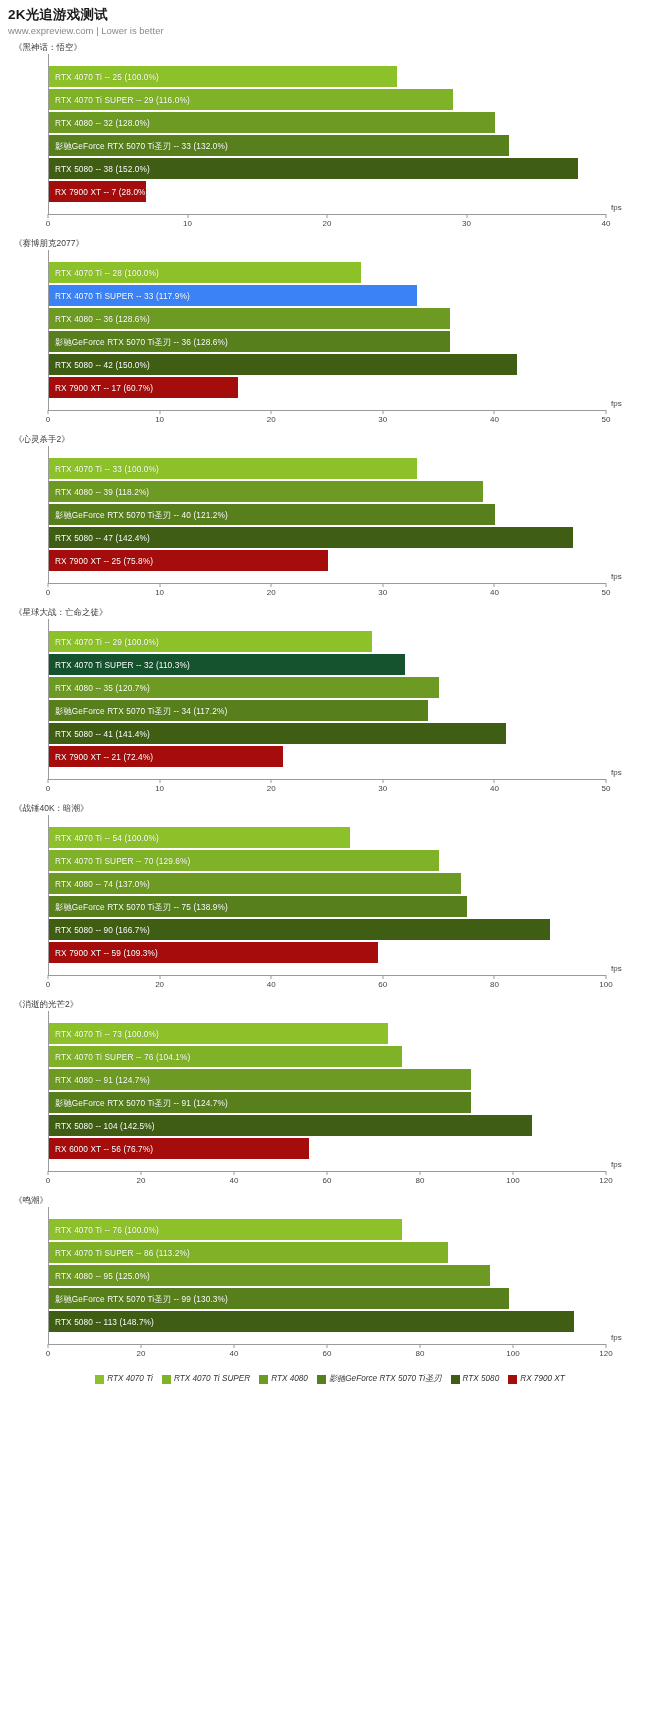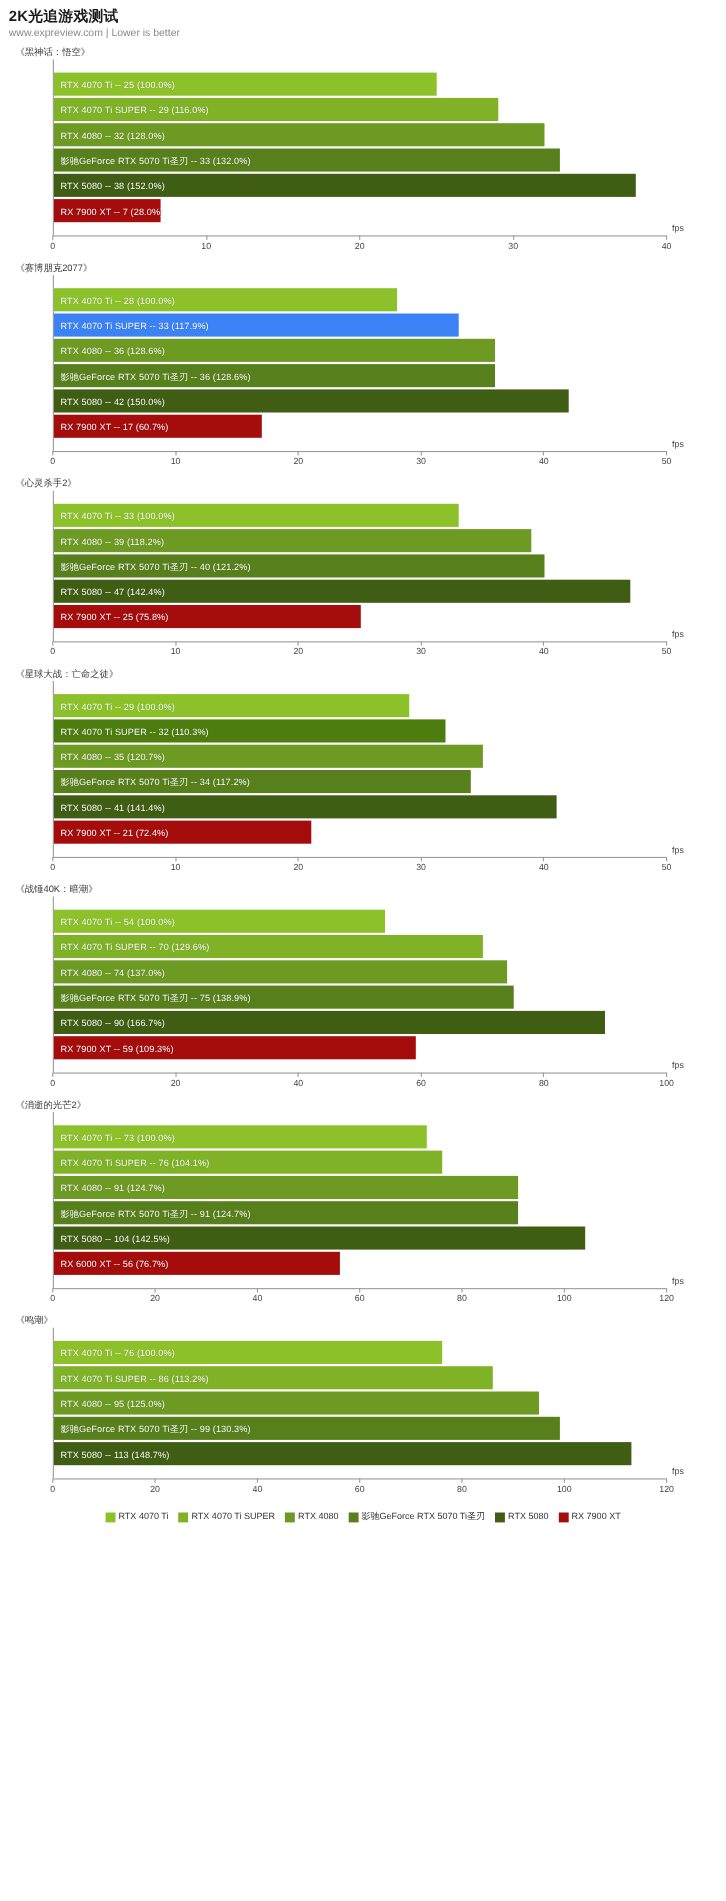--- a/index.html
+++ b/index.html
@@ -116,20 +116,21 @@
   }
 
   
   .legend {
     display: flex;
     justify-content: center;
     align-items: center;
     gap: 9px;
     margin-top: 8px;
     flex-wrap: nowrap;
+    font-style: italic;
   }
   .legend-item {
     display: flex;
     align-items: center;
     gap: 3px;
     white-space: nowrap;
   }
   .legend-swatch {
     width: 9px;
     height: 9px;
@@ -306,21 +307,21 @@
     <div class="panel">
       <div class="panel-title">《星球大战：亡命之徒》</div>
       <div class="plot">
         <div class="plot-inner" style="padding-top: 11px; padding-bottom: 11px;">
           <div class="bar-row">
             <div class="bar" style="width: 58%; background: rgb(141, 193, 42);">
               <span class="bar-label">RTX 4070 Ti  --  29  (100.0%)</span>
             </div>
           </div>
           <div class="bar-row">
-            <div class="bar" style="width: 64%; background: #4d7c0f;">
+            <div class="bar" style="width: 64%; background: #14532d;">
               <span class="bar-label">RTX 4070 Ti SUPER  --  32 (110.3%)</span>
             </div>
           </div>
           <div class="bar-row">
             <div class="bar" style="width: 70%; background: rgb(109, 154, 34);">
               <span class="bar-label">RTX 4080  --  35 (120.7%)</span>
             </div>
           </div>
           <div class="bar-row">
             <div class="bar" style="width: 68%; background: rgb(87, 128, 28);">

